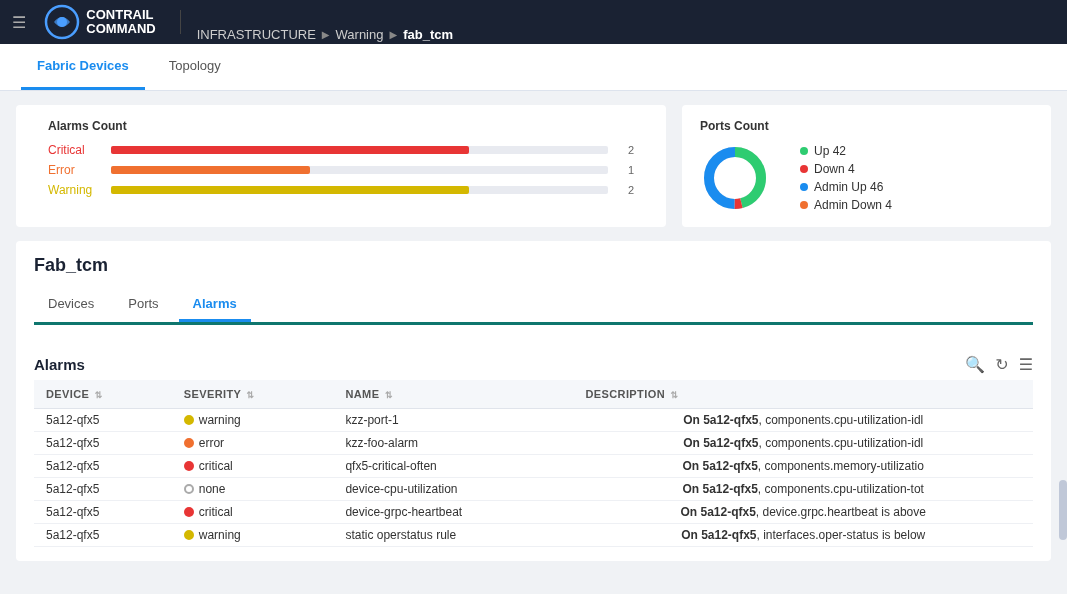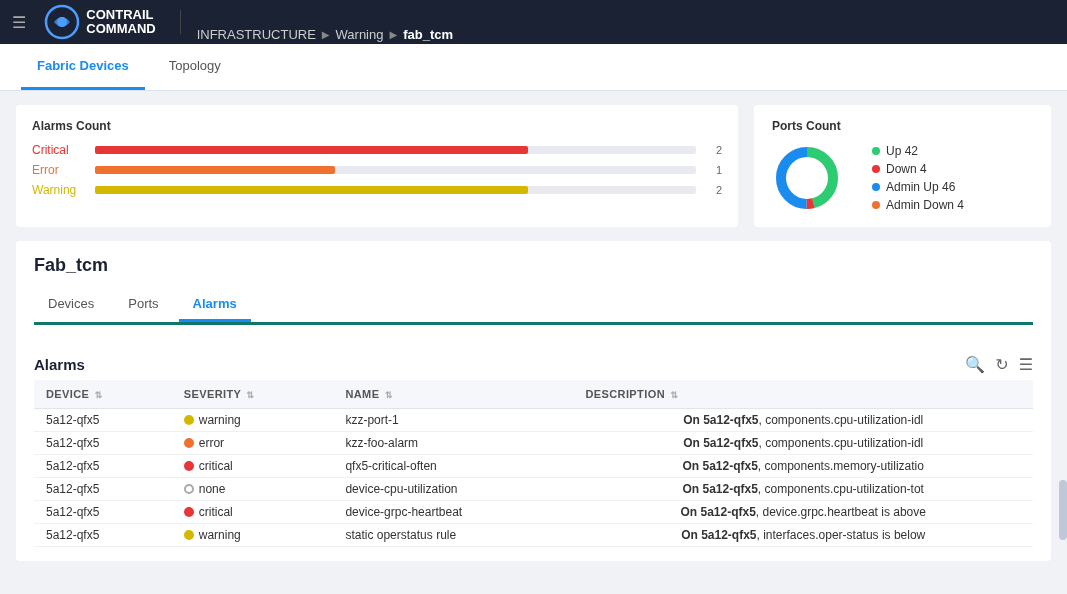--- a/index.html
+++ b/index.html
@@ -86,21 +86,21 @@
     .summary-row {
       display: flex;
       gap: 16px;
       margin-bottom: 14px;
     }
 
     
     .alarms-card {
       background: #fff;
       border-radius: 4px;
-      padding: 14px 16px;
+      padding: 14px 32px;
       flex: 1;
       min-width: 0;
     }
     .card-title {
       font-size: 12px;
       font-weight: 600;
       color: #333;
       margin-bottom: 10px;
     }
     .alarm-row {
@@ -137,21 +137,21 @@
       width: 12px;
       text-align: right;
       margin-left: 6px;
     }
 
     
     .ports-card {
       background: #fff;
       border-radius: 4px;
       padding: 14px 18px;
-      width: 297px;
+      width: 369px;
       display: flex;
       flex-direction: column;
     }
     .ports-inner {
       display: flex;
       align-items: center;
       gap: 30px;
     }
     .donut-container {
       width: 70px;

